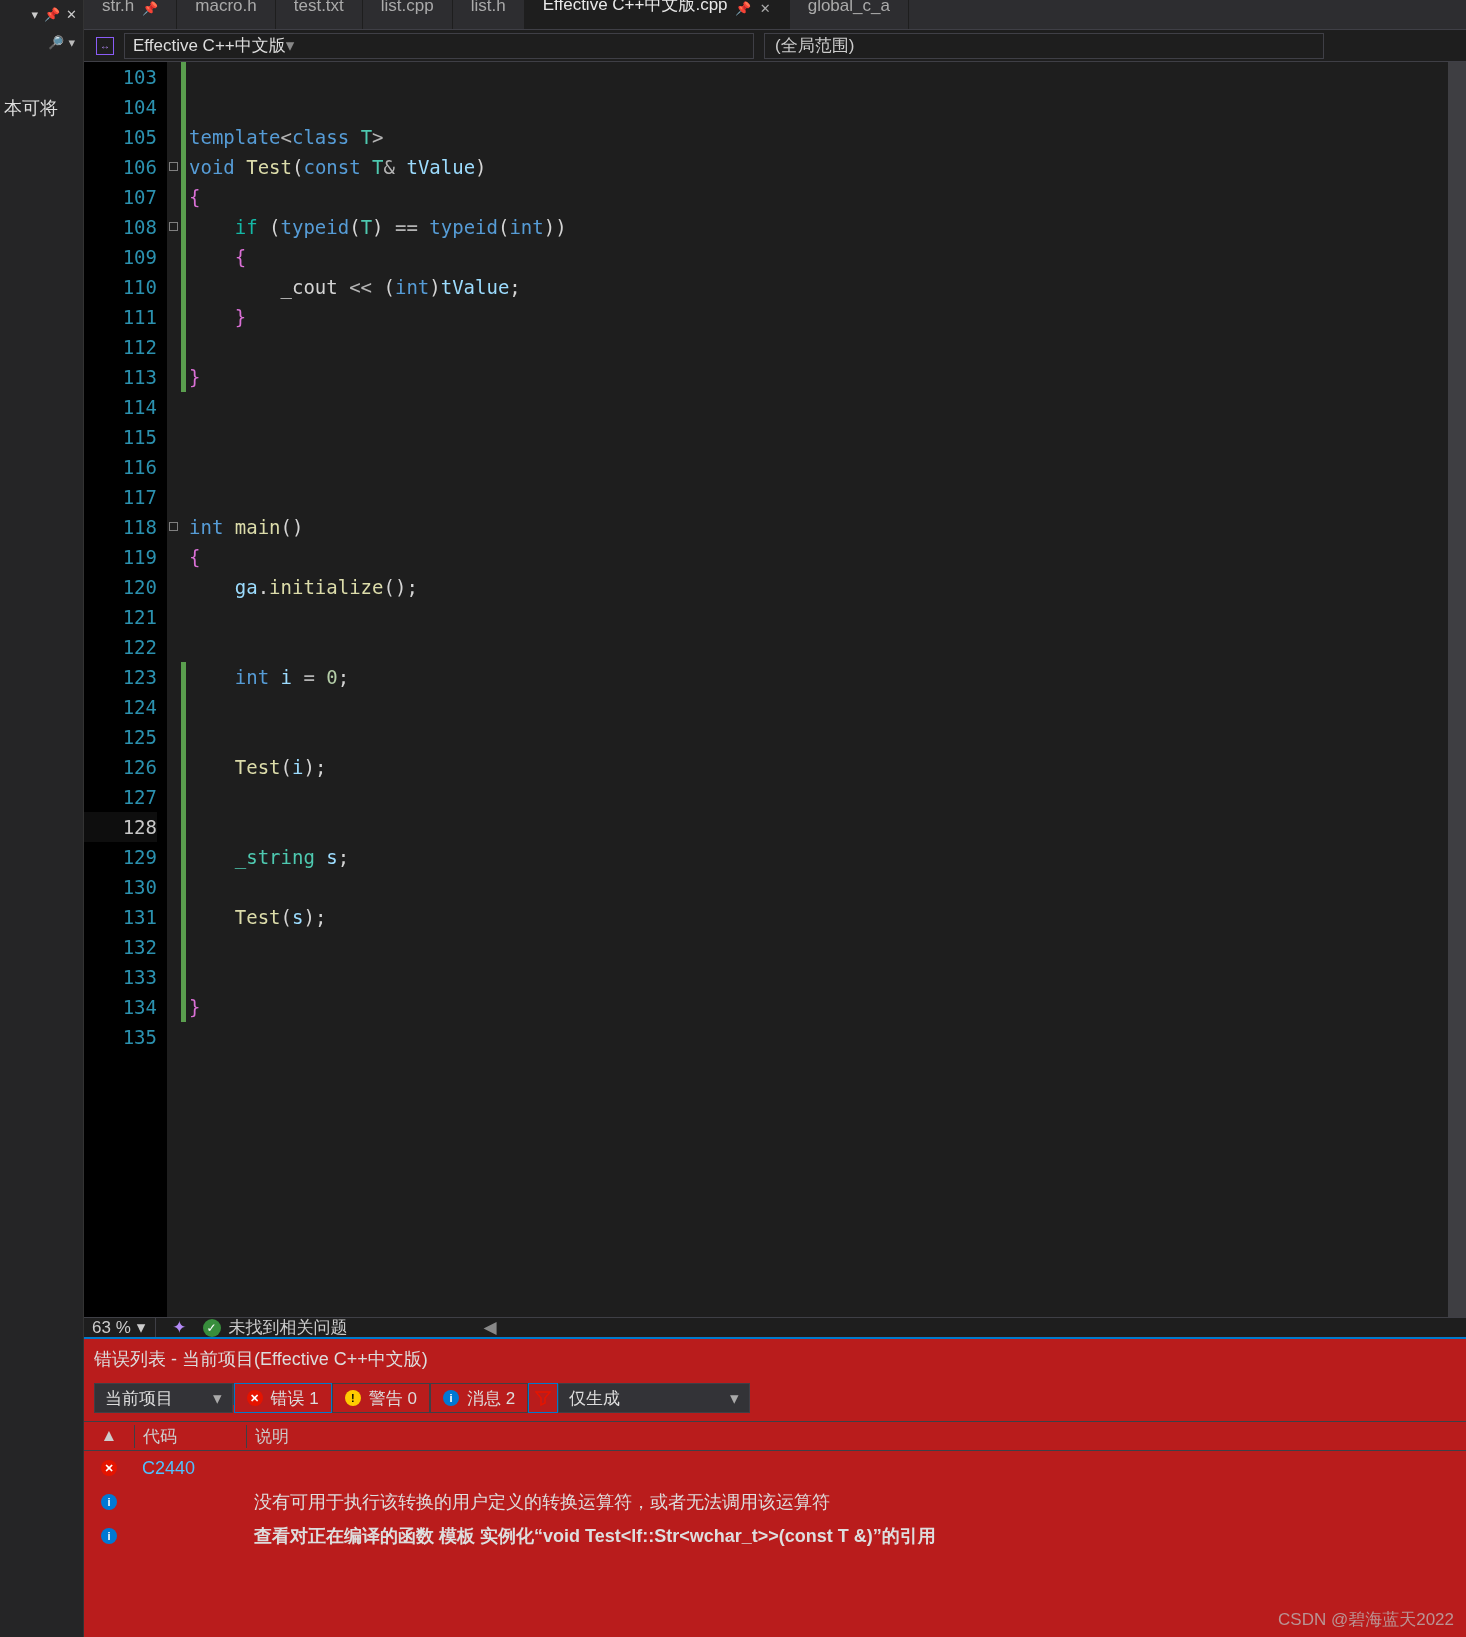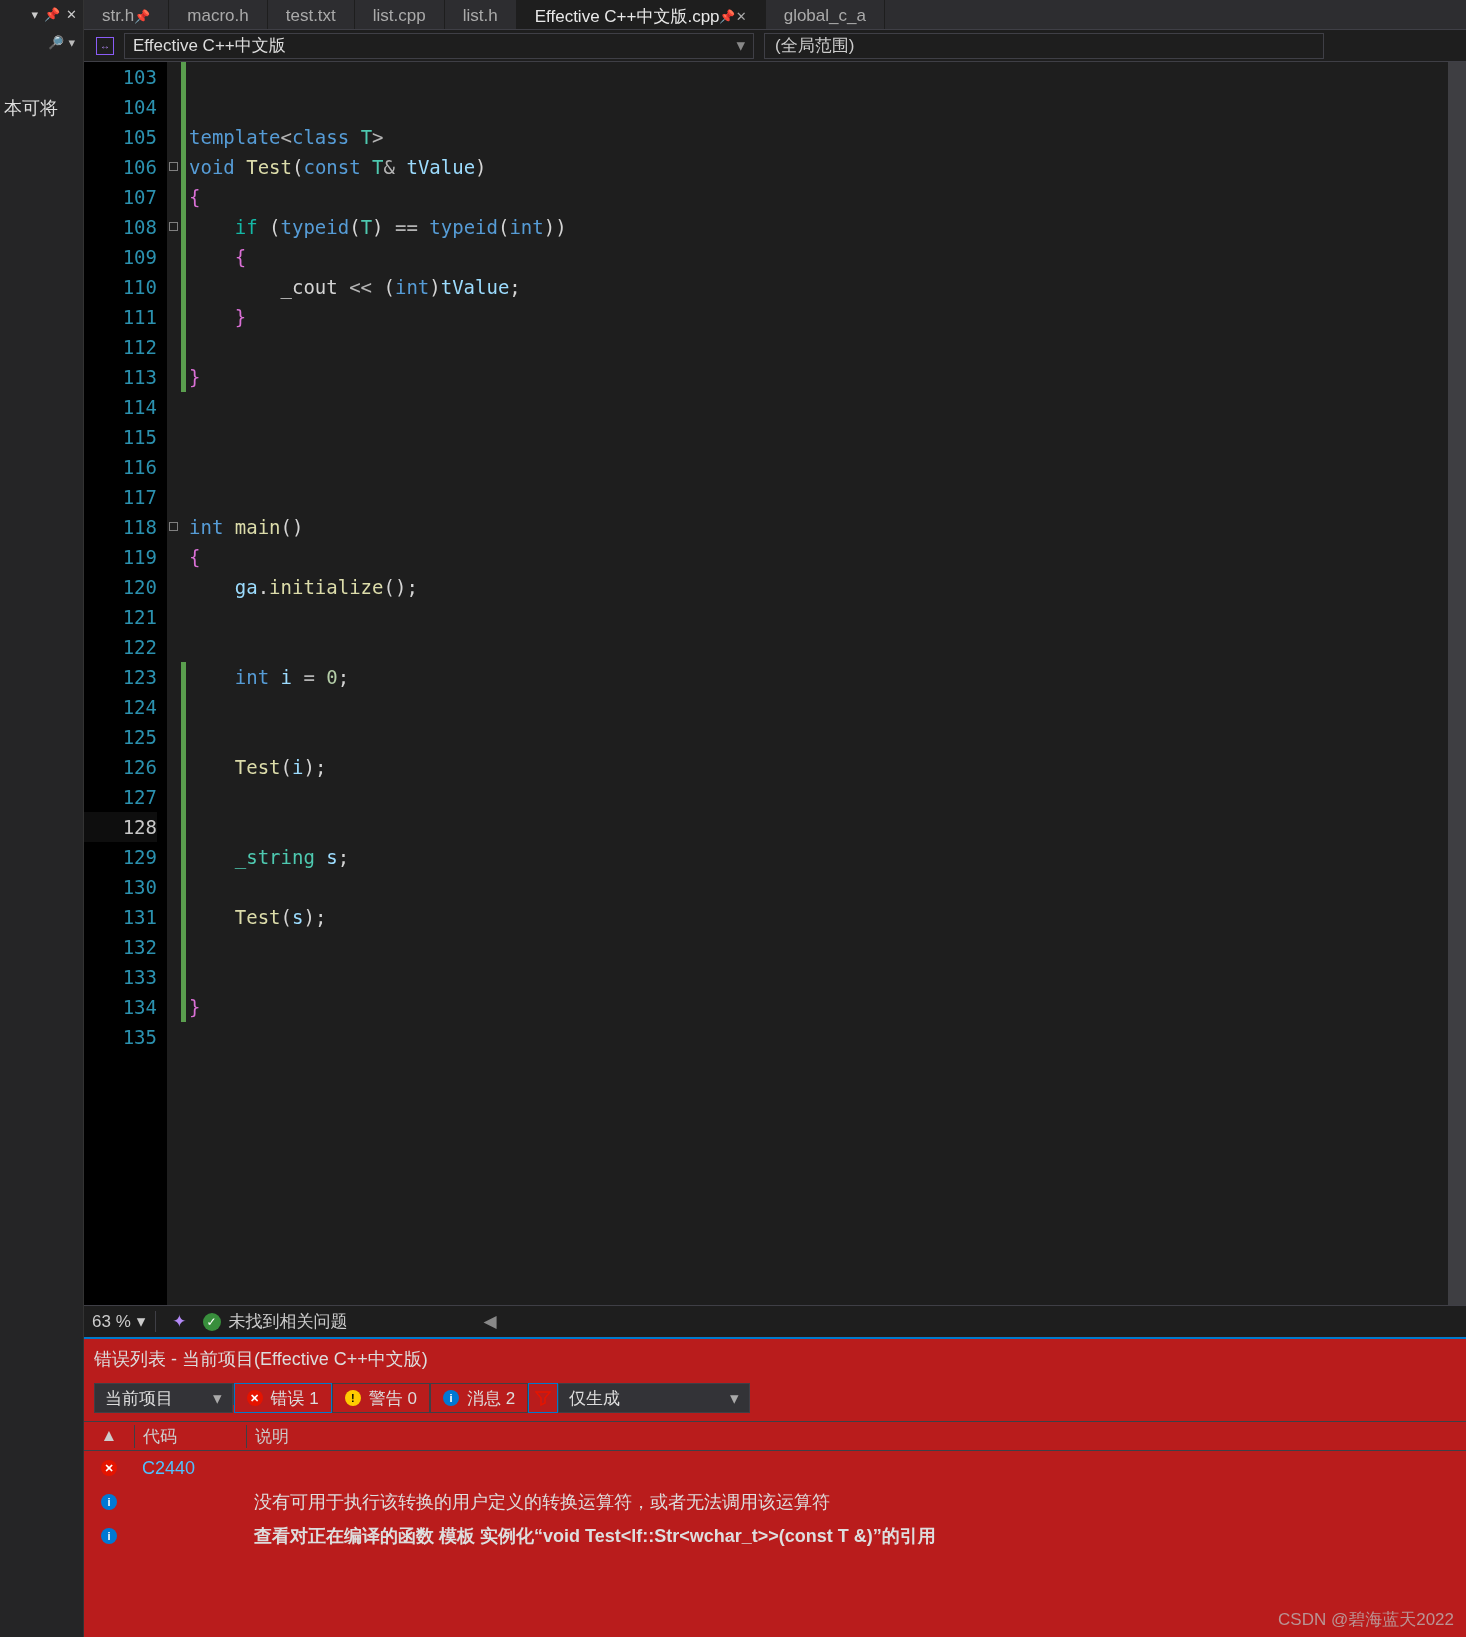--- a/index.html
+++ b/index.html
@@ -5,47 +5,47 @@
   *{box-sizing:border-box;margin:0;padding:0}
   body{background:#1e1e1e;color:#d4d4d4;font-family:"Segoe UI",Tahoma,sans-serif;font-size:13px;width:1466px;height:1637px;overflow:hidden;position:relative}
   .root{display:flex;height:100%}
   .left-panel{width:84px;background:#252526;border-right:1px solid #333;display:flex;flex-direction:column}
   .left-hdr{height:28px;display:flex;justify-content:flex-end;align-items:center;padding:0 6px;gap:6px;color:#ccc}
   .left-hdr span{cursor:pointer}
   .search-row{height:28px;display:flex;justify-content:flex-end;align-items:center;padding:0 8px;color:#bbb}
   .left-text{padding:40px 6px 0 4px;font-size:18px;color:#ddd}
   .main{flex:1;display:flex;flex-direction:column;min-width:0}
   .tabs{height:30px;display:flex;background:#2d2d30;border-bottom:1px solid #3f3f46;align-items:stretch;overflow:hidden}
-  .tab{padding:16px 18px;display:flex;align-items:center;color:#aaa;border-right:1px solid #1e1e1e;white-space:nowrap;font-size:17px;gap:0}
+  .tab{padding:16px 18px;display:flex;align-items:flex-end;color:#aaa;border-right:1px solid #1e1e1e;white-space:nowrap;font-size:17px;gap:8px}
   .tab.active{background:#1e1e1e;color:#e8e8e8}
   .tab .pin,.tab .x{font-size:13px;color:#aaa}
   .crumb-row{height:32px;background:#1e1e1e;display:flex;align-items:center;gap:10px;border-bottom:1px solid #3f3f46;padding-left:6px}
   .crumb-icon{width:18px;height:18px;border:1px solid #8a5cf6;display:inline-flex;align-items:center;justify-content:center;color:#b48af7;font-size:10px;margin-left:6px}
-  .crumb-box{flex:0 0 630px;height:26px;border:1px solid #3f3f46;display:flex;align-items:center;padding:0 8px;justify-content:space-between;color:#ddd;font-size:17px}
+  .crumb-box{flex:0 0 630px;height:26px;border:1px solid #3f3f46;display:flex;align-items:center;padding:0 8px;justify-content:flex-start;color:#ddd;font-size:17px}
   .crumb-box .dd{color:#888}
   .scope-box{flex:0 0 560px;height:26px;border:1px solid #3f3f46;display:flex;align-items:center;padding:0 10px;color:#ccc;font-size:17px}
   .editor{flex:1;display:flex;background:#1e1e1e;overflow:hidden;font-family:Consolas,monospace;font-size:19px;line-height:30px}
   .gutter{width:83px;text-align:right;color:#2b91af;padding-right:10px;user-select:none;background:#000000}
   .gutter div{height:30px}
   .gutter .cur{background:#0e0e0e;color:#c8c8c8}
   .marks{width:14px;background:#1e1e1e}
   .marks div{height:30px;position:relative}
   .outline{position:absolute;left:2px;top:10px;width:9px;height:9px;border:1px solid #808080}
   .code{flex:1;white-space:pre;color:#d4d4d4;padding-left:2px}
   .code .ln{height:30px;position:relative}
   .code .g{position:absolute;left:-2px;top:0;width:5px;height:100%;background:#5a9e4e}
   .kw{color:#569cd6}
   .fn{color:#dcdcaa}
   .tp{color:#4ec9b0}
   .op{color:#b4b4b4}
   .num{color:#b5cea8}
   .var{color:#9cdcfe}
   .mag{color:#14b8a6}
   .brace{color:#da70d6}
-  .status-bar{height:32px;background:#1e1e1e;border-top:1px solid #3f3f46;display:flex;align-items:center;padding:0 8px;gap:16px;color:#ccc;font-size:17px}
+  .status-bar{height:20px;background:#1e1e1e;border-top:1px solid #3f3f46;display:flex;align-items:center;padding:0 8px;gap:16px;color:#ccc;font-size:17px}
   .zoom{border-right:1px solid #3f3f46;padding-right:10px;display:flex;align-items:center;gap:6px}
   .errlist{height:300px;background:#b91c1c;border-top:2px solid #007acc;display:flex;flex-direction:column}
   .errlist-title{padding:8px 10px;color:#ddd;font-size:18px}
   .errlist-toolbar{display:flex;padding:4px 10px}
   .combo{height:30px;border:1px solid #3f3f46;background:#333337;display:flex;align-items:center;padding:0 10px;gap:40px;color:#ddd;font-size:17px}
   .combo .dd{color:#aaa}
   .pill{height:30px;border:1px solid #3f3f46;display:flex;align-items:center;padding:0 12px;gap:8px;color:#ddd;font-size:17px}
   .pill.sel{border-color:#007acc}
   .ic{width:16px;height:16px;border-radius:50%;display:inline-flex;align-items:center;justify-content:center;font-size:11px;font-weight:bold;color:#fff}
   .ic.err{background:#e51400}

